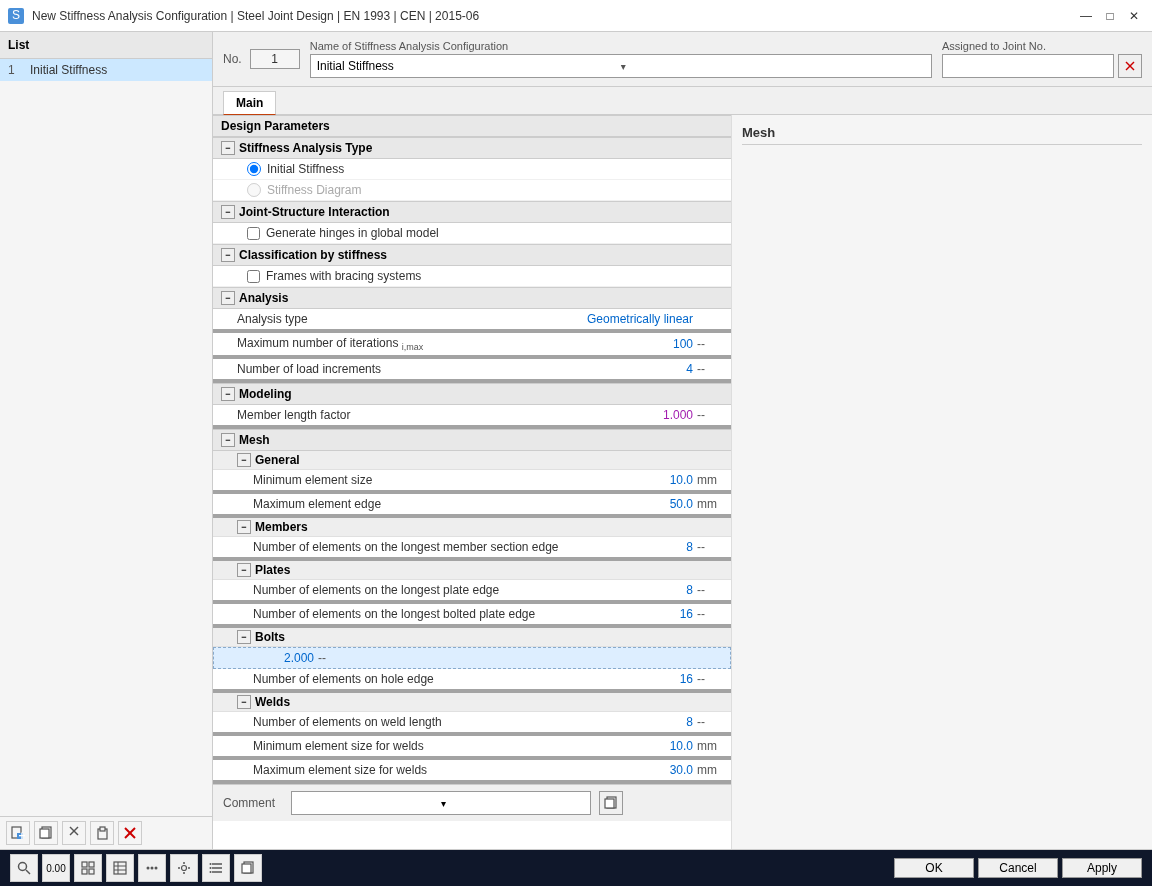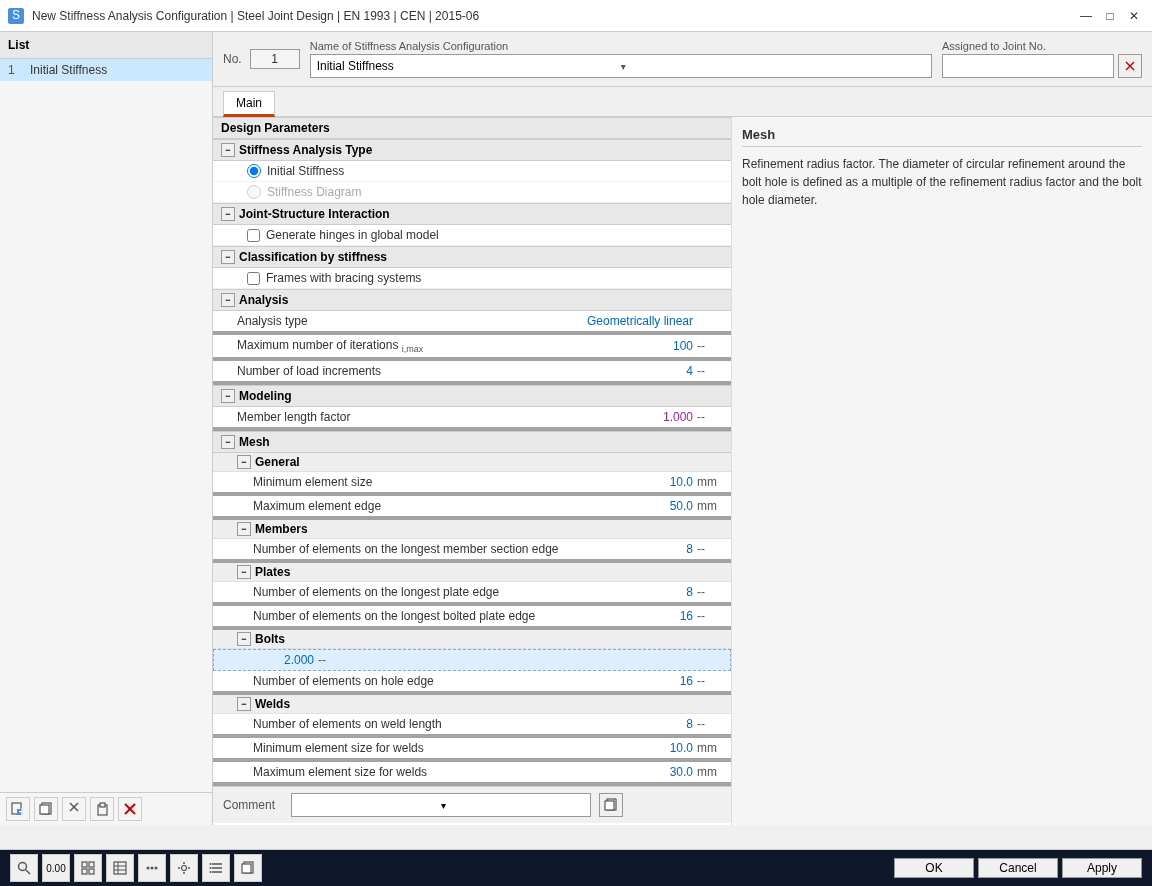--- a/index.html
+++ b/index.html
@@ -16,21 +16,20 @@
     }
     .title-bar-icon { width: 16px; height: 16px; background: #4a90d9; border-radius: 2px; display: flex; align-items: center; justify-content: center; }
     .title-bar-text { font-size: 12px; color: #333; flex: 1; }
     .title-bar-controls { display: flex; gap: 4px; }
     .title-bar-btn { width: 20px; height: 20px; border: none; background: transparent; cursor: pointer; font-size: 12px; color: #333; display: flex; align-items: center; justify-content: center; }
 
     .main-container {
       display: flex;
       flex-direction: column;
       height: calc(886px - 32px);
-      gap: 24px;
     }
 
     .content-area {
       display: flex;
       flex: 1;
       overflow: hidden;
     }
 
     .left-panel {
       width: 213px;
@@ -159,23 +158,24 @@
       padding: 4px 12px;
       border: 1px solid #ccc;
       border-bottom: none;
       background: #e0e0e0;
       cursor: pointer;
       font-size: 12px;
       margin-right: 2px;
     }
     .tab.active {
       background: white;
-      border-bottom: 3px solid #c2410c;
+      border-bottom: 1px solid #c2410c;
       margin-bottom: -1px;
       z-index: 1;
+      font-weight: bold;
     }
 
     .main-content {
       flex: 1;
       display: flex;
       overflow: hidden;
       padding: 0;
     }
 
     .params-panel {
@@ -605,21 +605,20 @@
                   <rect x="3" y="1" width="9" height="11" fill="none" stroke="#555" stroke-width="1.2"></rect>
                   <rect x="1" y="3" width="9" height="9" fill="white" stroke="#555" stroke-width="1.2"></rect>
                 </svg>
             </button>
           </div>
 
         </div>
 
         <div class="info-panel">
           <div class="info-title">Mesh</div>
-          <div class="info-text">Refinement radius factor. The diameter of circular refinement around the bolt hole is defined as a multiple of the refinement radius factor and the bolt hole diameter.</div>
         </div>
 
       </div>
 
     </div>
   </div>
 
   <div class="bottom-toolbar">
     <button class="bottom-toolbar-btn">
       <svg width="14" height="14" viewBox="0 0 14 14">

